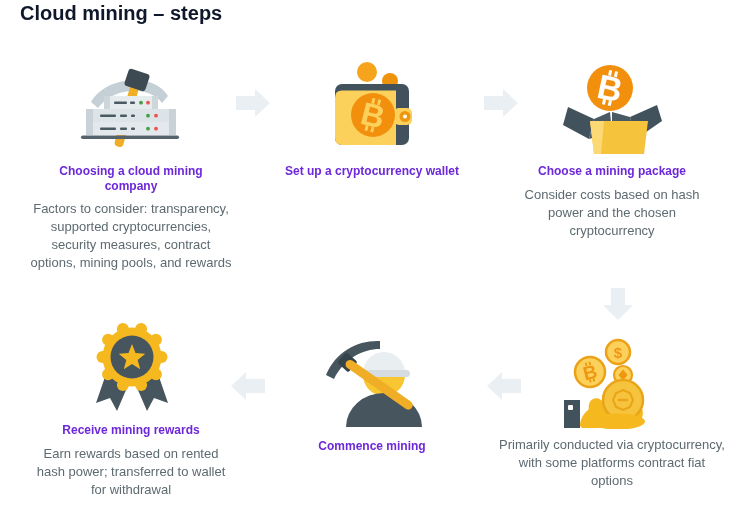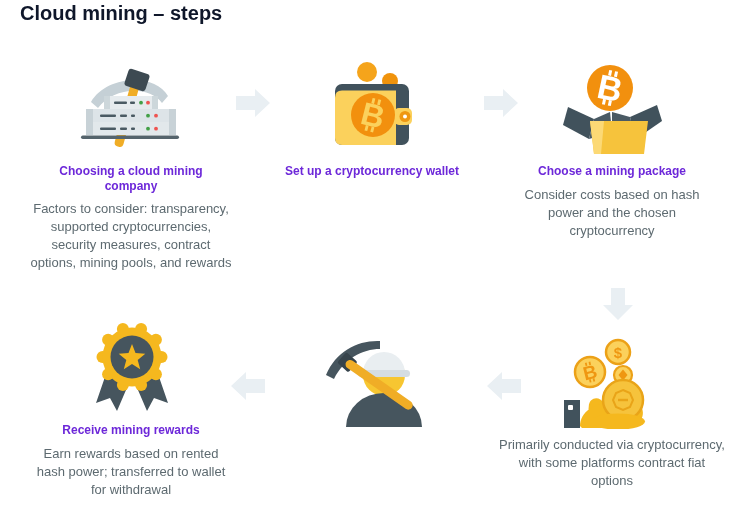--- a/index.html
+++ b/index.html
@@ -166,20 +166,21 @@
       <svg width="105" height="92" viewBox="0 0 105 92">
         <path d="M60,4 C38,3 16,14 6,38 L14,42 C24,22 42,12 60,12 Z" fill="#46555e"></path>
         <rect x="20" y="18" width="14" height="15" rx="2" transform="rotate(-48 27 25)" fill="#36434b"></rect>
         <circle cx="64" cy="38" r="21" fill="#f7c631"></circle>
         <path d="M43,36 A21,21 0 0 1 85,36 Z" fill="#e9eef1"></path>
         <rect x="38" y="33" width="52" height="7" rx="3.5" fill="#d5dde2"></rect>
         <path d="M26,90 A38,34 0 0 1 102,90 Z" fill="#46555e"></path>
         <rect x="23.5" y="24" width="9" height="80" rx="4.5" transform="rotate(-55 28 26)" fill="#f0ad26"></rect>
       </svg>
     </div>
+    <div class="step-title">Commence mining</div>
   </div>
 
   <div class="step s6">
     <div class="icon-wrap">
       <svg width="105" height="95" viewBox="0 0 105 95">
         <polygon points="27,56 50,65 38,93 31,80 17,85" fill="#46555e"></polygon>
         <polygon points="79,56 56,65 68,93 75,80 89,85" fill="#46555e"></polygon>
         <g fill="#f5b81e">
           <circle cx="82.5" cy="39" r="6"></circle>
             <circle cx="76.9" cy="56.3" r="6"></circle>

